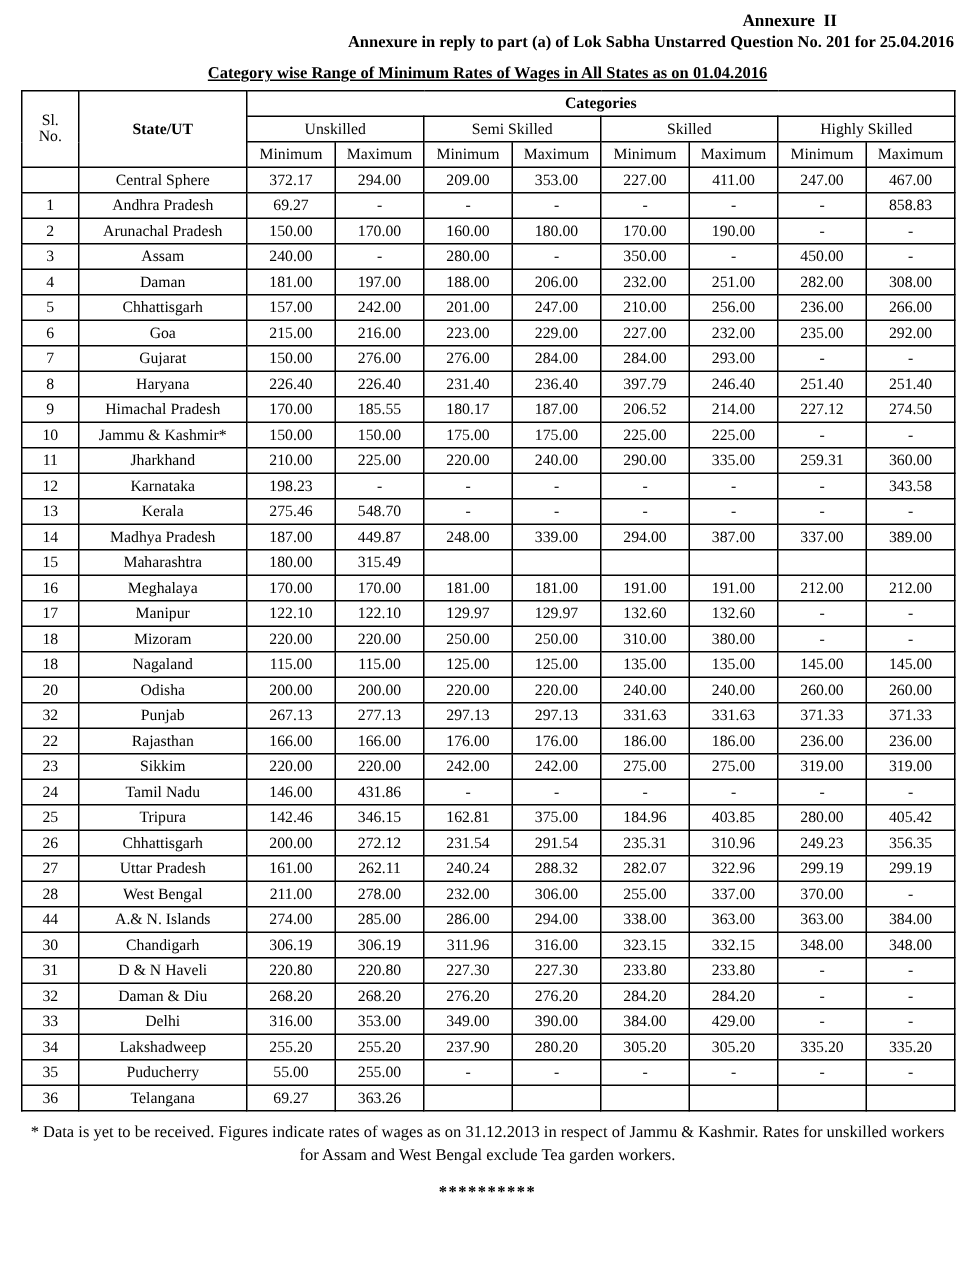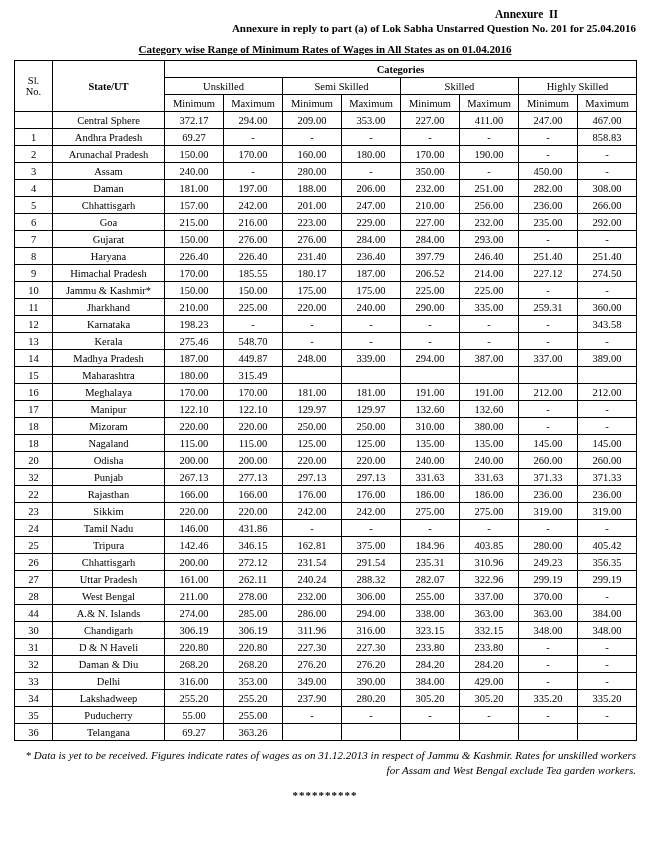--- a/index.html
+++ b/index.html
@@ -32,23 +32,22 @@
     padding:1px 1px;
     height:17px;
     overflow:hidden;
     font-weight:normal;
   }
   table.wages th.bold { font-weight:bold;text-align:center; }
   .sl-head { white-space:pre-line; font-weight:bold; }
   td.bold { font-weight:bold; }
   td.left { text-align:left; padding-left:5px; }
   .footnote {
-    margin-top:7px; font-size:11px; line-height:1.35; text-align:right;
+    margin-top:7px; font-size:11px; line-height:1.35; text-align:center;
     width:622px;
-    font-style:italic;
   }
   .asterisks {
     margin-top:11px; text-align:center; font-weight:bold; font-size:11px;
     letter-spacing:1px;
   }
 </style>
 </head>
 <body>
 
 <div class="page">

